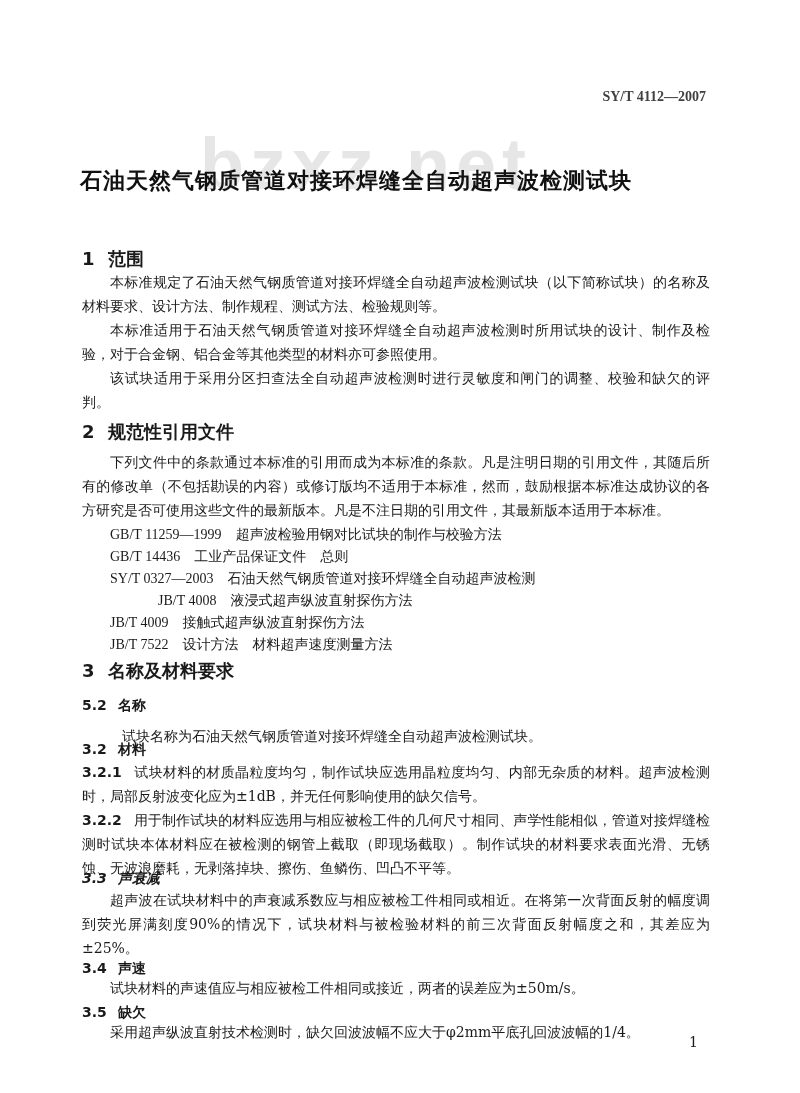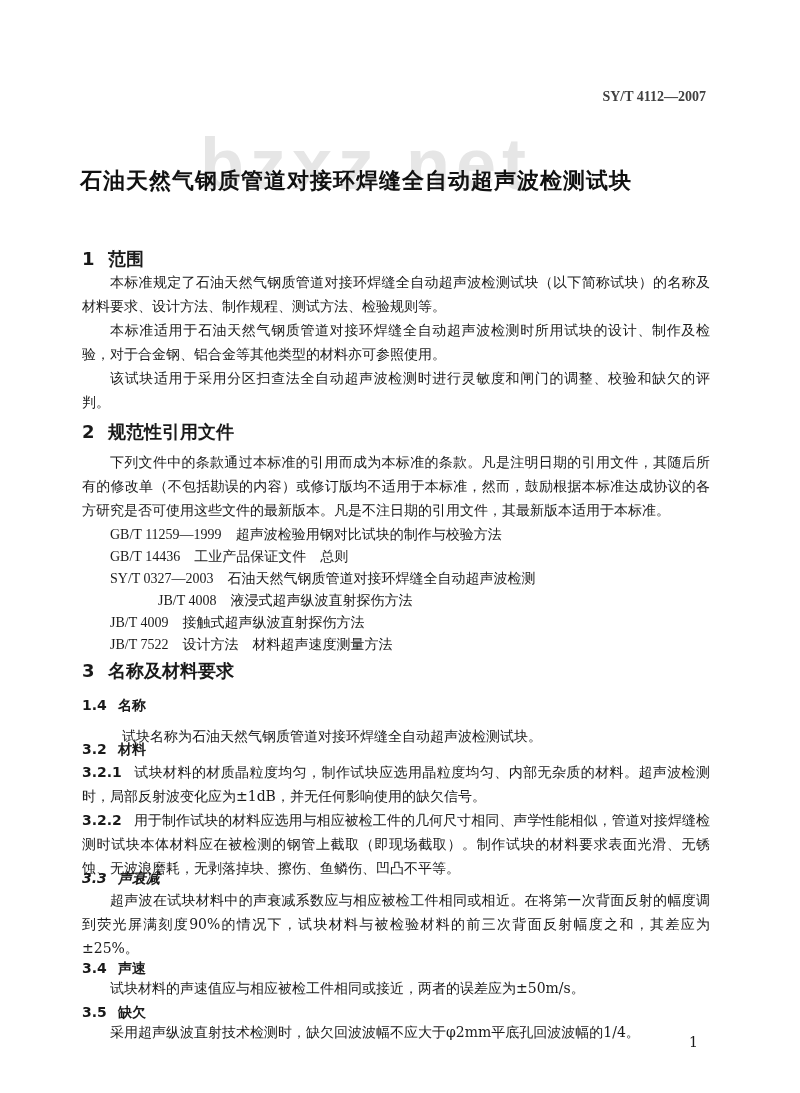--- a/index.html
+++ b/index.html
@@ -62,21 +62,21 @@
   </div>
   <div class="ref" style="top:632px;">
     <span class="code">JB/T 7522</span><span>设计方法　材料超声速度测量方法</span>
   </div>
 
   <div class="h1" style="top:659px;">
     <span class="num">3</span><span>名称及材料要求</span>
   </div>
 
   <div class="h2" style="top:693px;">
-    <span class="num">1.4</span><span>名称</span>
+    <span class="num">5.2</span><span>名称</span>
   </div>
   <p class="para" style="top:712px;margin:12px;">试块名称为石油天然气钢质管道对接环焊缝全自动超声波检测试块。</p>
 
   <div class="h2" style="top:737px;">
     <span class="num">3.2</span><span>材料</span>
   </div>
 
   <p class="para noindent" style="top:760px;margin:0;"><span class="lead">3.2.1</span><span>试块材料的材质晶粒度均匀，制作试块应选用晶粒度均匀、内部无杂质的材料。超声波检测时，局部反射波变化应为±1dB，并无任何影响使用的缺欠信号。</span></p>
 
   <p class="para noindent" style="top:808px;margin:0;"><span class="lead">3.2.2</span><span>用于制作试块的材料应选用与相应被检工件的几何尺寸相同、声学性能相似，管道对接焊缝检测时试块本体材料应在被检测的钢管上截取（即现场截取）。制作试块的材料要求表面光滑、无锈蚀、无波浪磨耗，无剥落掉块、擦伤、鱼鳞伤、凹凸不平等。</span></p>

